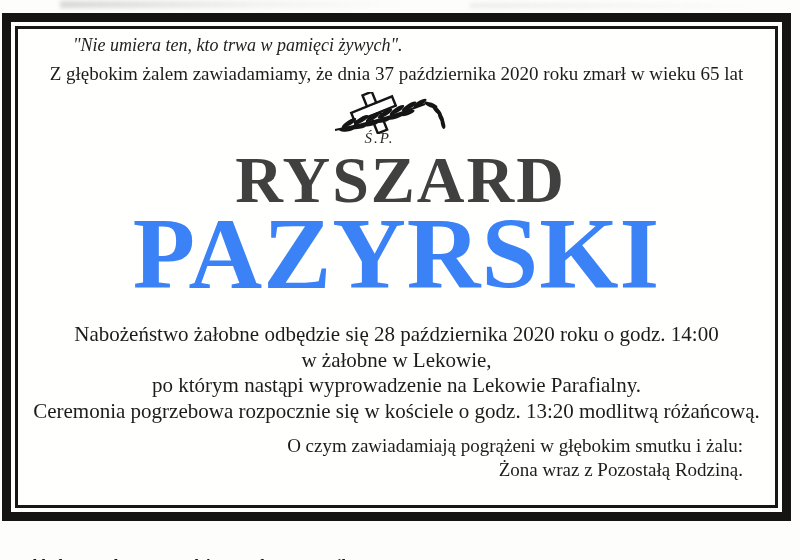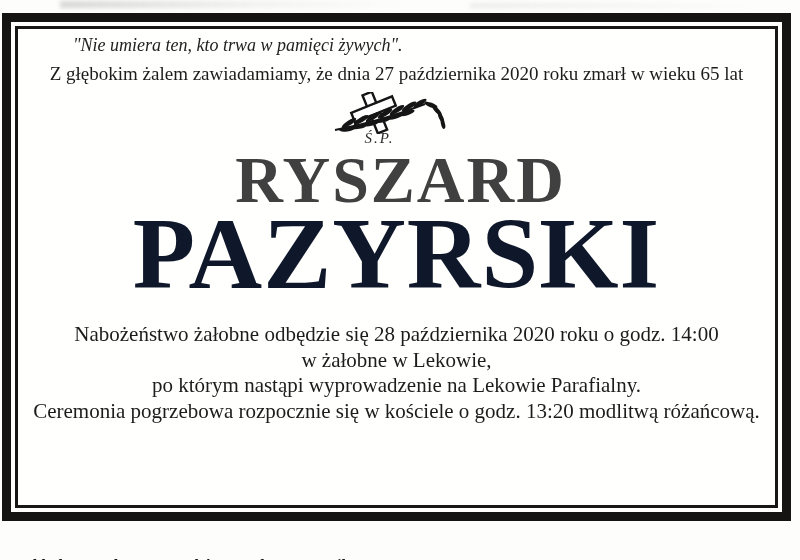--- a/index.html
+++ b/index.html
@@ -69,21 +69,21 @@
     color: #404040;
     margin-left: 8px;
   }
   .last-name {
     text-align: center;
     font-weight: bold;
     font-size: 102px;
     line-height: 84px;
     letter-spacing: 1px;
     margin-top: 4px;
-    color: #0f172a;
+    color: #3b82f6;
   }
 
   .ceremony { margin-top: 26px; text-align: center; font-size: 21px; line-height: 25.5px; }
 
   .signoff { margin-top: 10px; text-align: right; padding-right: 32px; font-size: 19px; line-height: 24px; }
 
   .footer {
     position: absolute; left: 14px; top: 526px;
     font-weight: bold;
     font-size: 16px;
@@ -99,21 +99,21 @@
 <div class="page">
 
   <div class="scan-streak"></div>
   <div class="scan-streak2"></div>
 
   <div class="frame-outer">
     <div class="frame-inner">
 
       <div class="quote">"Nie umiera ten, kto trwa w pamięci żywych".</div>
 
-      <div class="announce announce-first">Z głębokim żalem zawiadamiamy, że dnia 27 października 2020 roku zmarł w wieku 65 lat</div>
+      <div class="announce announce-first">Z głębokim żalem zawiadamiamy, że dnia 37 października 2020 roku zmarł w wieku 65 lat</div>
 
 
       <div class="icon-wrap">
         <svg width="128" height="42" viewBox="0 0 128 42">
 
           <g transform="rotate(-22 42 21)">
             <rect x="37" y="0" width="10" height="41" fill="#ffffff" stroke="#151515" stroke-width="2.4"></rect>
             <rect x="20" y="12" width="44" height="10" fill="#ffffff" stroke="#151515" stroke-width="2.4"></rect>
             <rect x="38.5" y="13.5" width="7" height="7" fill="#ffffff"></rect>
           </g>
@@ -150,20 +150,24 @@
 
       <div class="last-name">PAZYRSKI</div>
 
       <div class="ceremony">
         <div>Nabożeństwo żałobne odbędzie się 28 października 2020 roku o godz. 14:00</div>
         <div>w żałobne w Lekowie,</div>
         <div>po którym nastąpi wyprowadzenie na Lekowie Parafialny.</div>
         <div>Ceremonia pogrzebowa rozpocznie się w kościele o godz. 13:20 modlitwą różańcową.</div>
       </div>
 
+      <div class="signoff">
+        <div>O czym zawiadamiają pogrążeni w głębokim smutku i żalu:</div>
+        <div>Żona wraz z Pozostałą Rodziną.</div>
+      </div>
 
     </div>
   </div>
 
   <div class="footer">
     <div>Zakład Pogrzebowy „Gostków”  Tadeusz Antosik</div>
     
   </div>
 
 </div>

